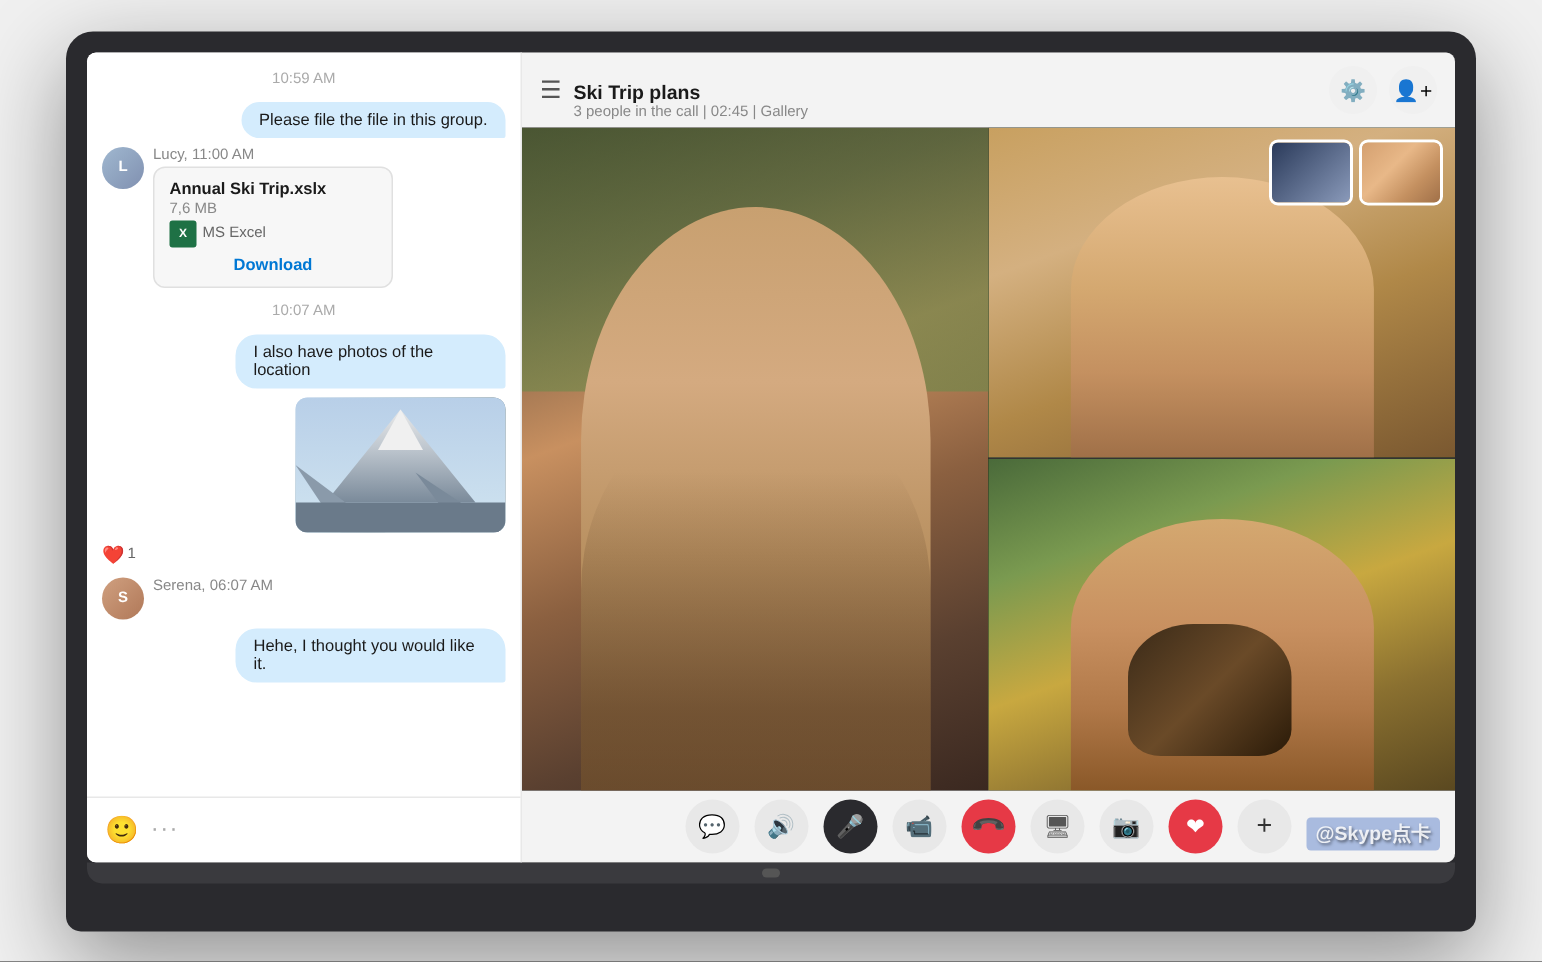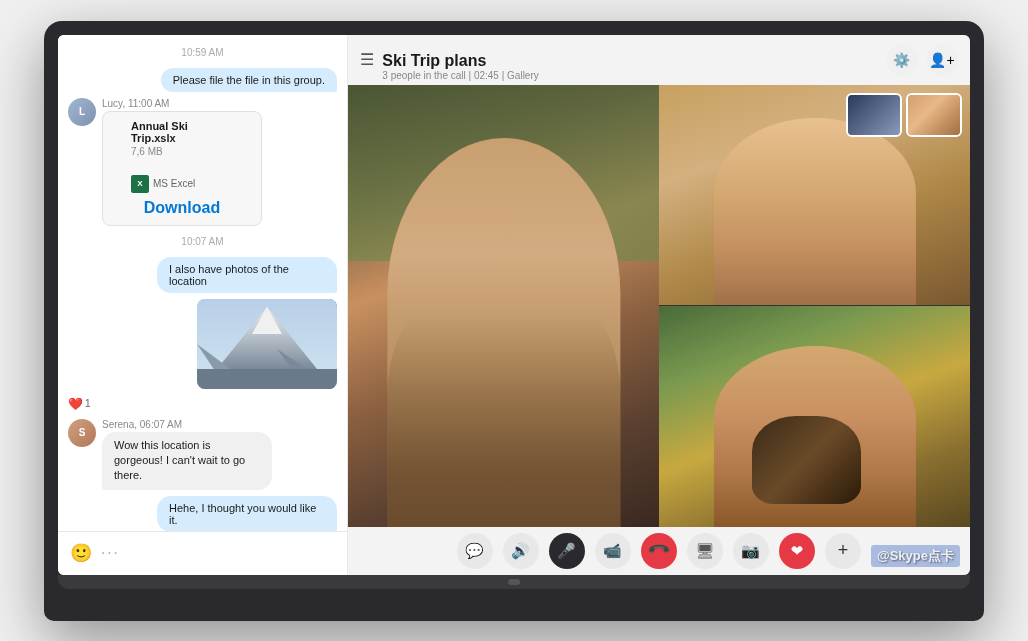--- a/index.html
+++ b/index.html
@@ -122,35 +122,35 @@
     .msg-sender {
       font-size: 10px;
       color: #888;
       margin-bottom: 2px;
     }
 
     .file-card {
       background: #f7f7f7;
       border: 1px solid #e0e0e0;
       border-radius: 8px;
-      padding: 8px 28px;
+      padding: 8px 10px;
       max-width: 160px;
     }
 
     .file-title {
       font-size: 11px;
       font-weight: 600;
       color: #1a1a1a;
       margin-bottom: 2px;
     }
 
     .file-size {
       font-size: 10px;
       color: #888;
-      margin-bottom: 18px;
+      margin-bottom: 2px;
     }
 
     .file-type-row {
       display: flex;
       align-items: center;
       gap: 4px;
       margin-bottom: 6px;
     }
 
     .excel-icon {
@@ -166,21 +166,21 @@
       font-weight: bold;
       flex-shrink: 0;
     }
 
     .file-type-label {
       font-size: 10px;
       color: #666;
     }
 
     .download-btn {
-      font-size: 16px;
+      font-size: 11px;
       font-weight: 700;
       color: #0078d4;
       cursor: pointer;
       text-align: center;
     }
 
     .photo-thumbnail {
       width: 140px;
       height: 90px;
       border-radius: 8px;
@@ -271,21 +271,21 @@
       z-index: 10;
     }
 
     .hamburger-icon {
       font-size: 16px;
       cursor: pointer;
       color: #555;
     }
 
     .call-title {
-      font-size: 16px;
+      font-size: 13px;
       font-weight: 700;
       color: #1a1a1a;
       margin-top: 14px;
     }
 
     .call-subtitle {
       font-size: 10px;
       color: #888;
     }
 
@@ -551,21 +551,20 @@
 
           <div class="reaction-row">
             <span class="reaction-heart">❤️</span>
             <span class="reaction-count">1</span>
           </div>
 
           <div class="msg-row">
             <div class="avatar-small avatar-serena">S</div>
             <div class="msg-content">
               <div class="msg-sender">Serena, 06:07 AM</div>
-              <div class="msg-bubble-left">Wow this location is gorgeous! I can't wait to go there.</div>
             </div>
           </div>
 
 
           <div style="align-self:flex-end; display:flex; flex-direction:column; align-items:flex-end; gap:3px;justify-content:center;">
             <div class="msg-bubble-right">Hehe, I thought you would like it.</div>
 
           </div>
 
         </div>

